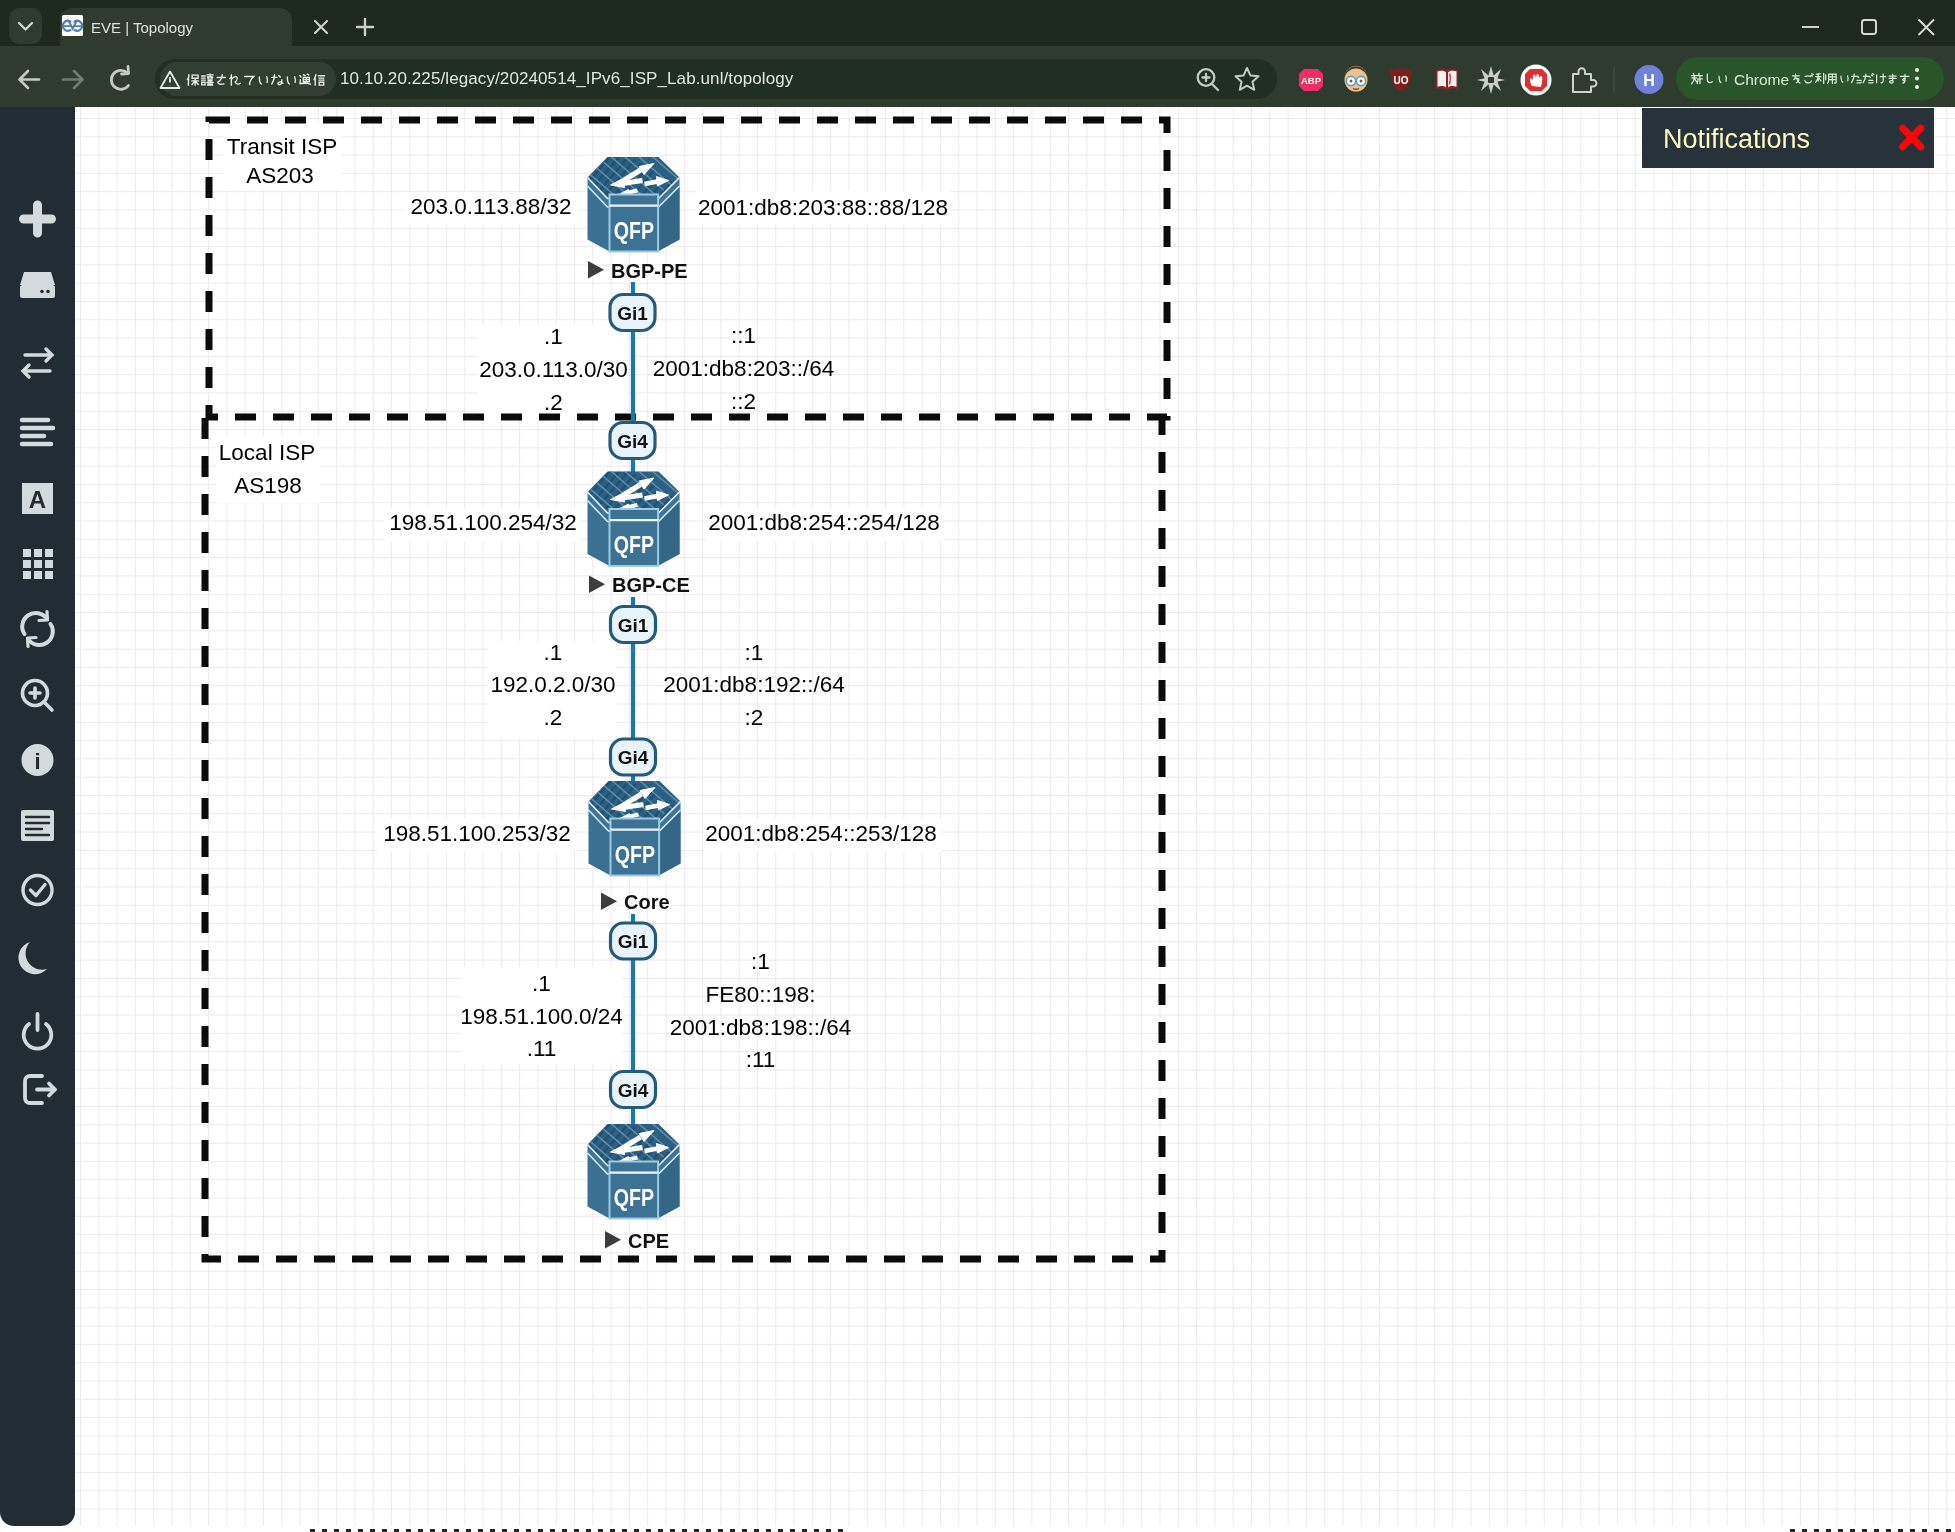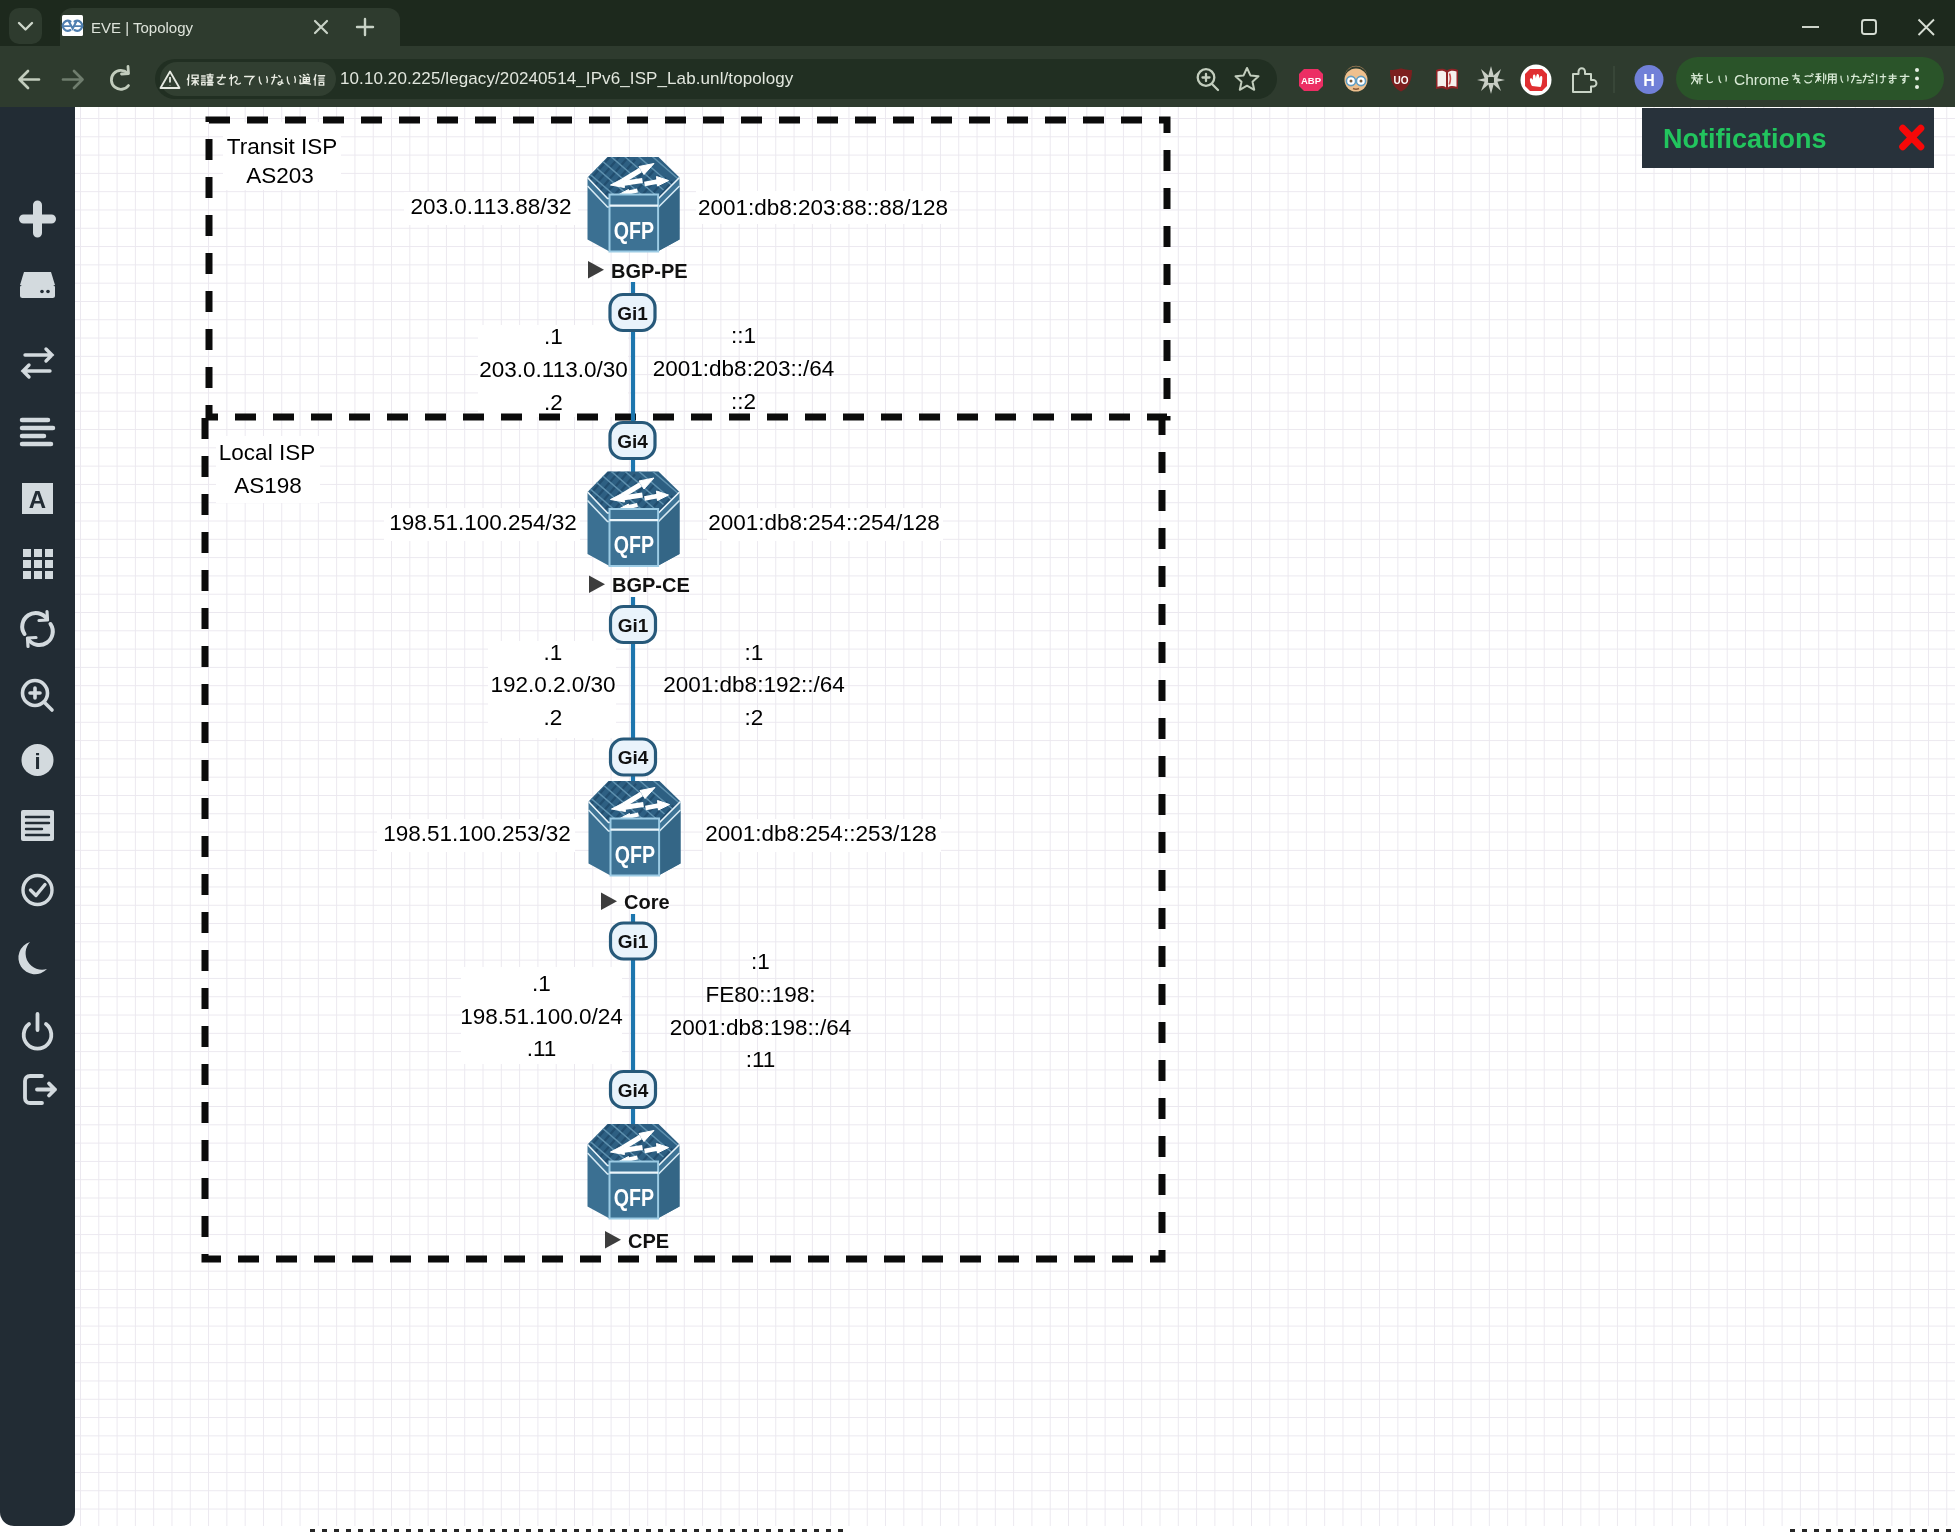--- a/index.html
+++ b/index.html
@@ -1,34 +1,34 @@
 <!DOCTYPE html>
 <html><head><meta charset="utf-8">
 <style>
   html,body{margin:0;padding:0;width:1955px;height:1532px;overflow:hidden;background:#fff;
     font-family:"Liberation Sans",sans-serif;}
   .abs{position:absolute;}
   
   #titlebar{position:absolute;left:0;top:0;width:1955px;height:46px;background:#1d291d;}
   #toolbar{position:absolute;left:0;top:46px;width:1955px;height:61px;background:#2e3b2e;}
-  #tab{position:absolute;left:60px;top:8px;width:340px;height:38px;background:#2e3b2e;
+  #tab{position:absolute;left:60px;top:8px;width:232px;height:38px;background:#2e3b2e;
     border-radius:12px 12px 0 0;}
   #chevbtn{position:absolute;left:9px;top:8px;width:33px;height:36px;background:#2e3b2e;border-radius:10px;}
   #tabtitle{position:absolute;left:31px;top:11px;font-size:15px;color:#dde3da;white-space:nowrap;}
   #urlpill{position:absolute;left:155px;top:59px;width:1122px;height:40px;border-radius:20px;background:#212f22;text-align:center;}
   #chip{position:absolute;left:5px;top:3px;width:176px;height:34px;border-radius:17px;background:#313f31;}
   #urltext{position:absolute;left:185px;top:10px;font-size:17px;color:#e2e7de;letter-spacing:0.1px;white-space:nowrap;}
   
   #sidebar{position:absolute;left:0;top:107px;width:75px;height:1419px;background:#222c34;border-radius:0 0 14px 14px;}
   #canvas{position:absolute;left:75px;top:107px;width:1880px;height:1425px;background:#fff;
     background-image:linear-gradient(to right,#ebe8ef 1px,transparent 1px),
                      linear-gradient(to bottom,#ebe8ef 1px,transparent 1px);
     background-size:18.3px 18.3px;background-position:5px 11px;}
   #notif{position:absolute;left:1642px;top:108px;width:292px;height:60px;background:#28323b;}
-  #notiftext{position:absolute;left:21px;top:1px;line-height:60px;font-size:27px;font-weight:bold;color:#22c55e;}
+  #notiftext{position:absolute;left:21px;top:1px;line-height:60px;font-size:27px;font-weight:normal;color:#fef9c3;}
 </style></head>
 <body>
 <div id="titlebar"></div>
 <div id="toolbar"></div>
 <div id="chevbtn"></div>
 <div id="tab">
     <div id="tabtitle">EVE | Topology</div>
   </div>
 <div id="urlpill">
     <div id="chip"></div>

